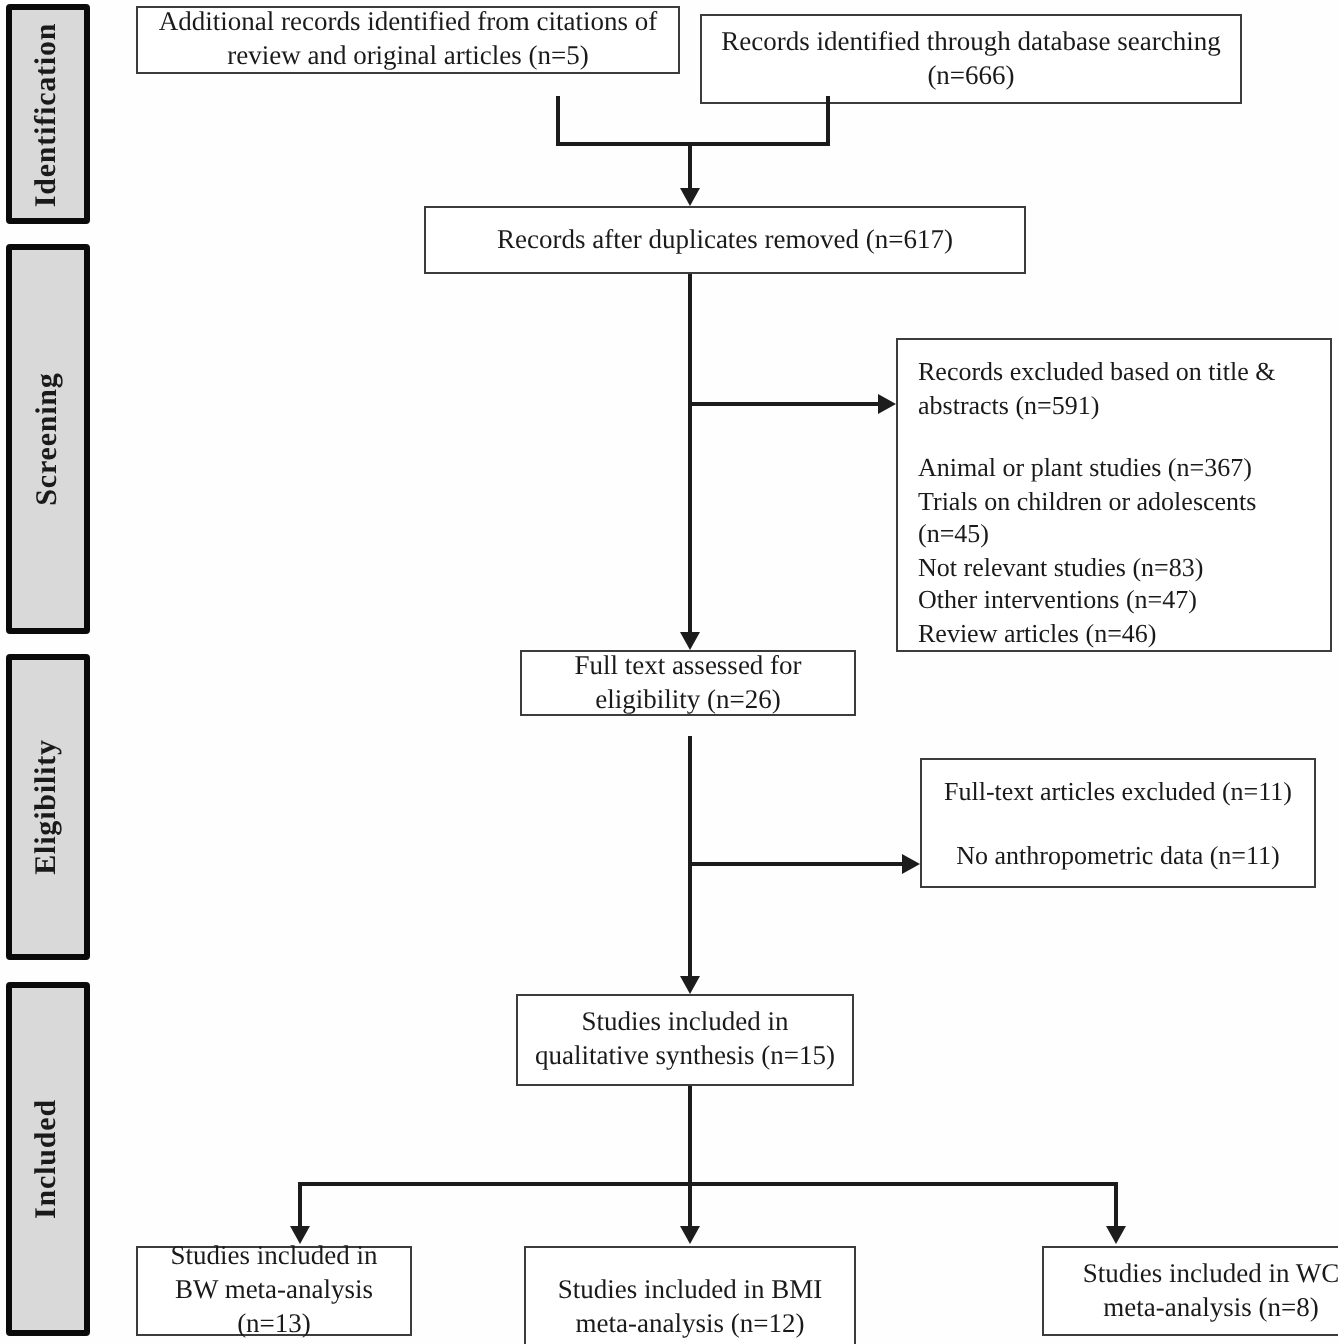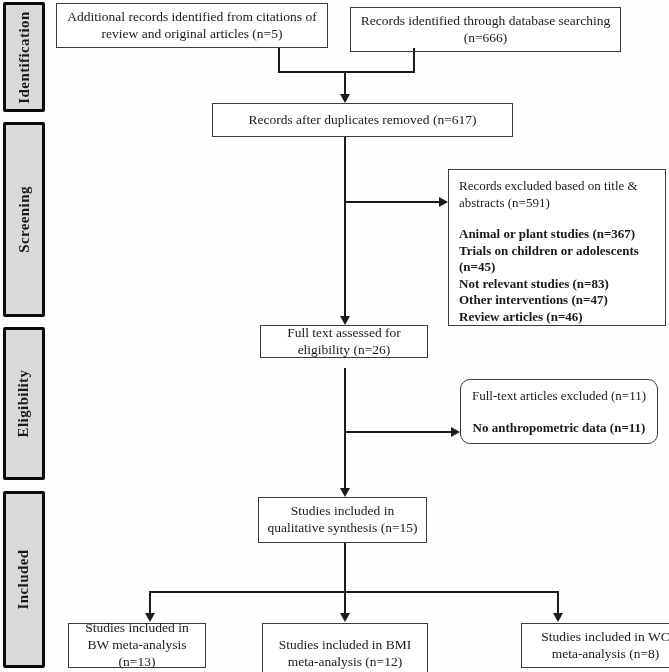--- a/index.html
+++ b/index.html
@@ -43,21 +43,21 @@
   }
   .fbox.left{
     align-items:center;justify-content:flex-start;
     text-align:left;
     flex-direction:column;
     padding:8px 10px;
     font-size:13px;
     line-height:1.27;
   }
   .fbox.left .gap{height:15px;flex:0 0 auto;}
-  .reasons span{display:block;font-weight:bold;}
+  .reasons span{display:block;}
   
   .vline{position:absolute;width:2px;background:#1c1c1c;}
   .hline{position:absolute;height:2px;background:#1c1c1c;}
   .arrow-down{
     position:absolute;width:0;height:0;
     border-left:5px solid transparent;
     border-right:5px solid transparent;
     border-top:9px solid #1c1c1c;
   }
   .arrow-right{
@@ -78,21 +78,21 @@
   <div class="stage" style="top:122px;height:195px;">
     <span>Screening</span>
   </div>
   <div class="stage" style="top:327px;height:153px;">
     <span>Eligibility</span>
   </div>
   <div class="stage" style="top:491px;height:177px;">
     <span>Included</span>
   </div>
 
-  <div class="fbox" style="left:56px;top:3px;width:272px;height:45px;justify-content:center;">
+  <div class="fbox" style="left:68px;top:3px;width:272px;height:34px;justify-content:center;">
     <span>Additional records identified from citations of review and original articles (n=5)</span>
   </div>
   <div class="fbox" style="left:350px;top:7px;width:271px;height:45px;">
     <span>Records identified through database searching (n=666)</span>
   </div>
 
   <div class="vline" style="left:278px;top:48px;height:25px;"></div>
   <div class="vline" style="left:413px;top:48px;height:25px;"></div>
   <div class="hline" style="left:278px;top:71px;width:137px;"></div>
   <div class="vline" style="left:344px;top:72px;height:23px;"></div>
@@ -121,21 +121,21 @@
 
   <div class="fbox" style="left:260px;top:325px;width:168px;height:33px;">
     <span>Full text assessed for eligibility (n=26)</span>
   </div>
 
   <div class="vline" style="left:344px;top:368px;height:121px;"></div>
   <div class="arrow-down" style="left:340px;top:488px;"></div>
   <div class="hline" style="left:344px;top:431px;width:108px;"></div>
   <div class="arrow-right" style="left:451px;top:427px;"></div>
 
-  <div class="fbox left" style="left:460px;top:379px;width:198px;height:65px;border-radius:10px;">
+  <div class="fbox left" style="left:460px;top:379px;width:198px;height:65px;">
     <span>Full-text articles excluded (n=11)</span>
     <span class="gap"></span>
     <span class="reasons">
       <span>No anthropometric data (n=11)</span>
     </span>
   </div>
 
   <div class="fbox" style="left:258px;top:497px;width:169px;height:46px;">
     <span>Studies included in qualitative synthesis (n=15)</span>
   </div>

